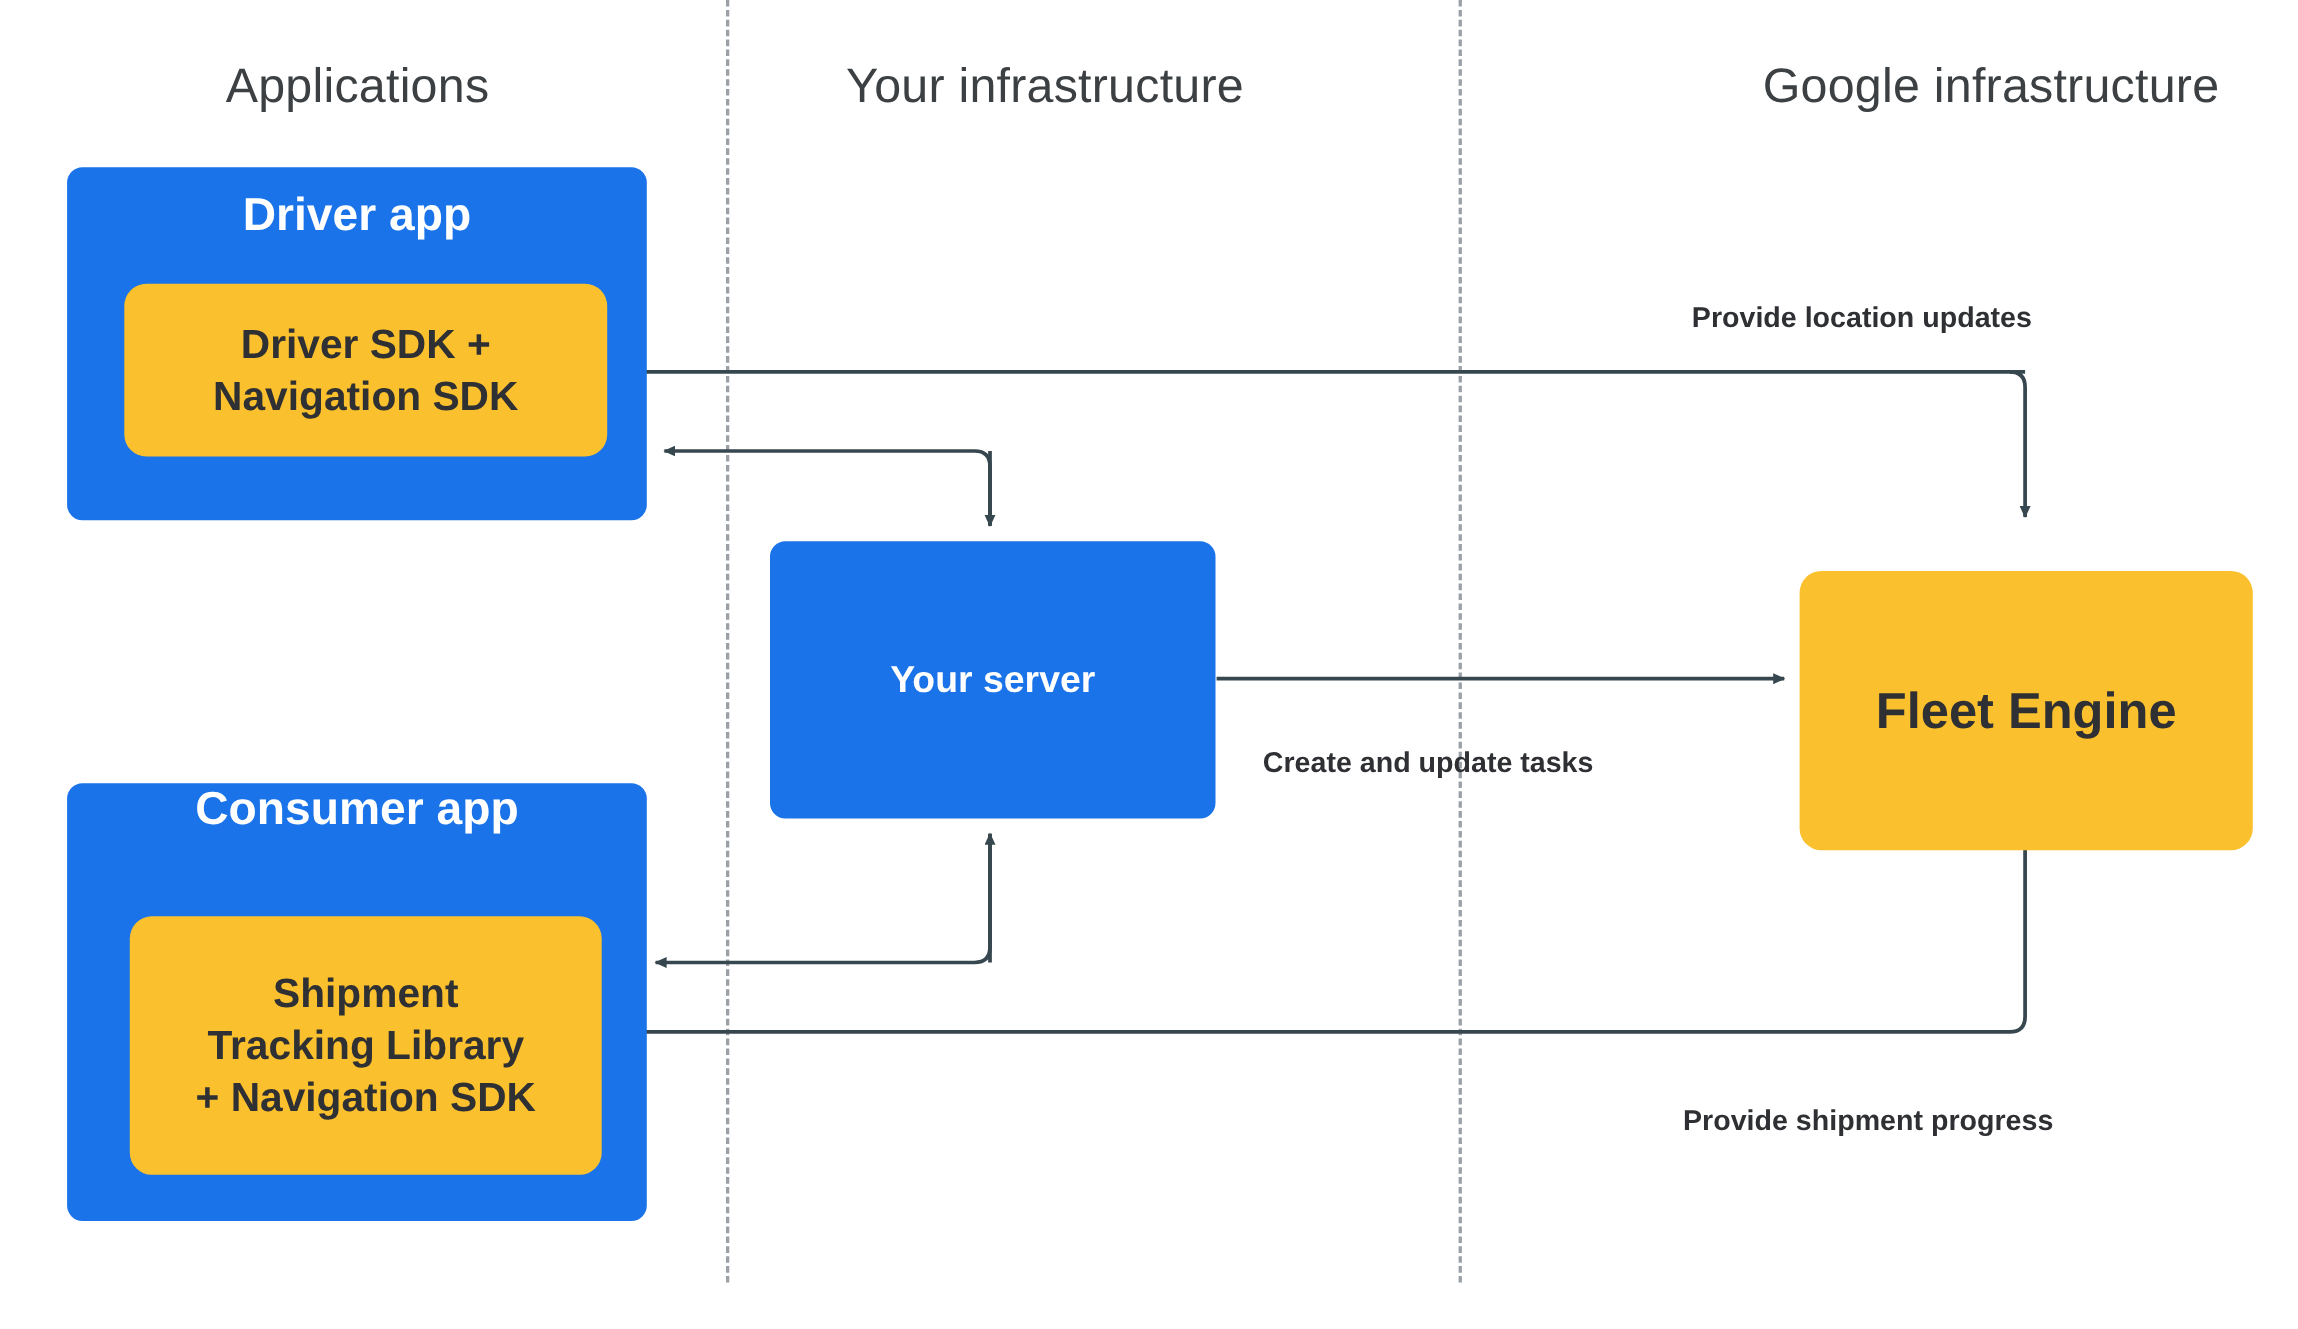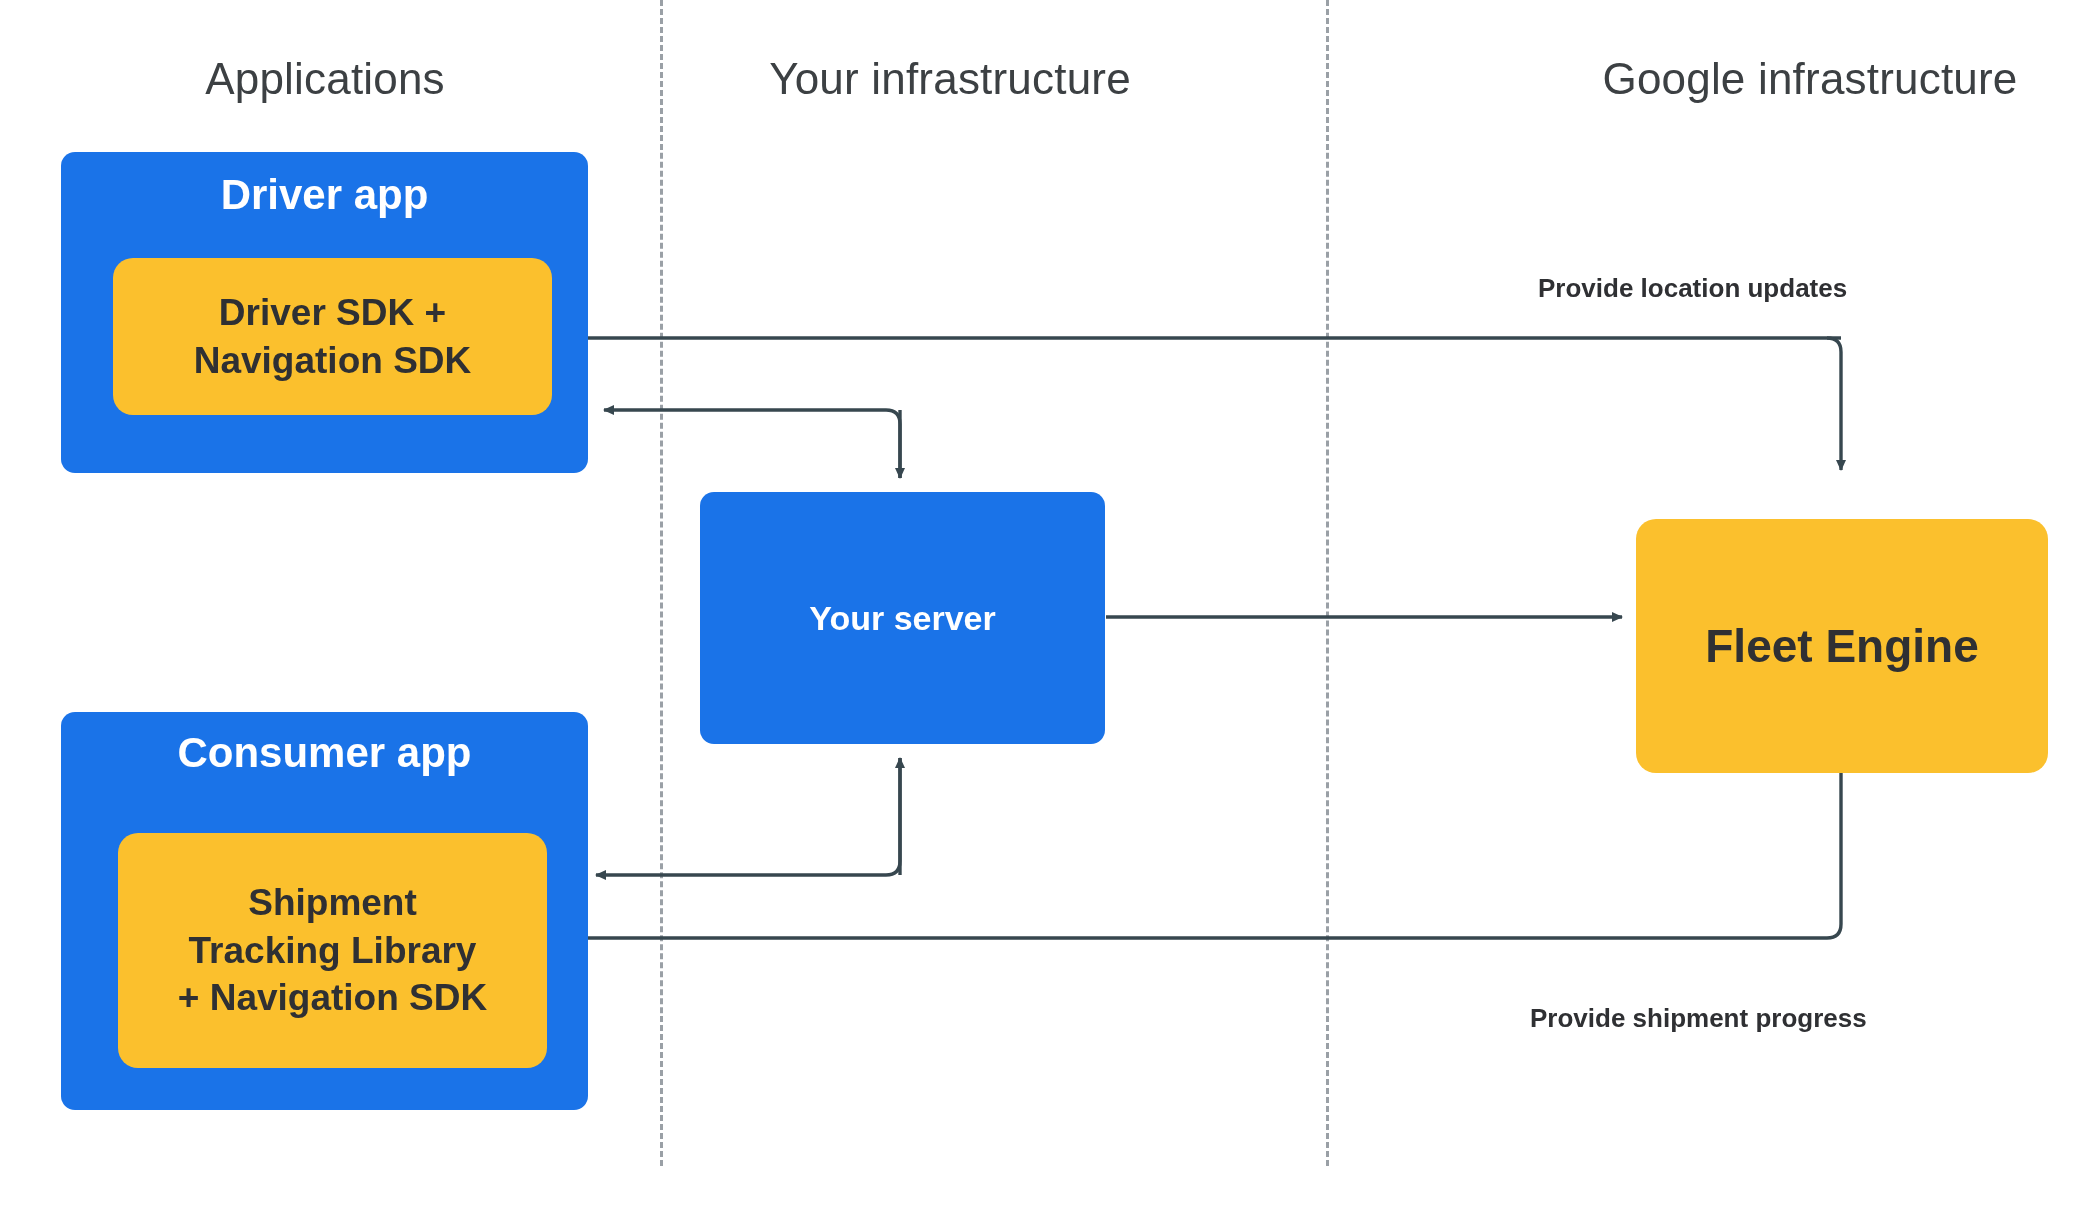--- a/index.html
+++ b/index.html
@@ -60,24 +60,25 @@
   <div class="blue-box" style="position:absolute;left:700px;top:492px;width:405px;height:252px;
        display:flex;align-items:center;justify-content:center;">
     <div class="server-title">Your server</div>
   </div>
 
   <div class="yellow-box" style="position:absolute;left:1636px;top:483px;width:412px;height:254px;margin-top:36px;">
     <div class="engine-title">Fleet Engine</div>
   </div>
 
   <div class="box blue-box" style="left:61px;top:712px;width:527px;height:398px;">
-    <div class="app-title" style="margin-top:18px;">Consumer app</div>
+    <div class="app-title" style="">Consumer app</div>
   </div>
   <div class="yellow-box" style="position:absolute;left:118px;top:833px;width:429px;height:235px;">
     <div class="sdk-label" style="white-space:pre-line;">Shipment
 Tracking Library
 + Navigation SDK</div>
   </div>
 
   <div class="edge-label" style="left:1538px;top:272px;">Provide location updates</div>
+  <div class="edge-label" style="left:1148px;top:677px;">Create and update tasks</div>
   <div class="edge-label" style="left:1530px;top:1002px;">Provide shipment progress</div>
 
 </div>
 
 </body></html>

